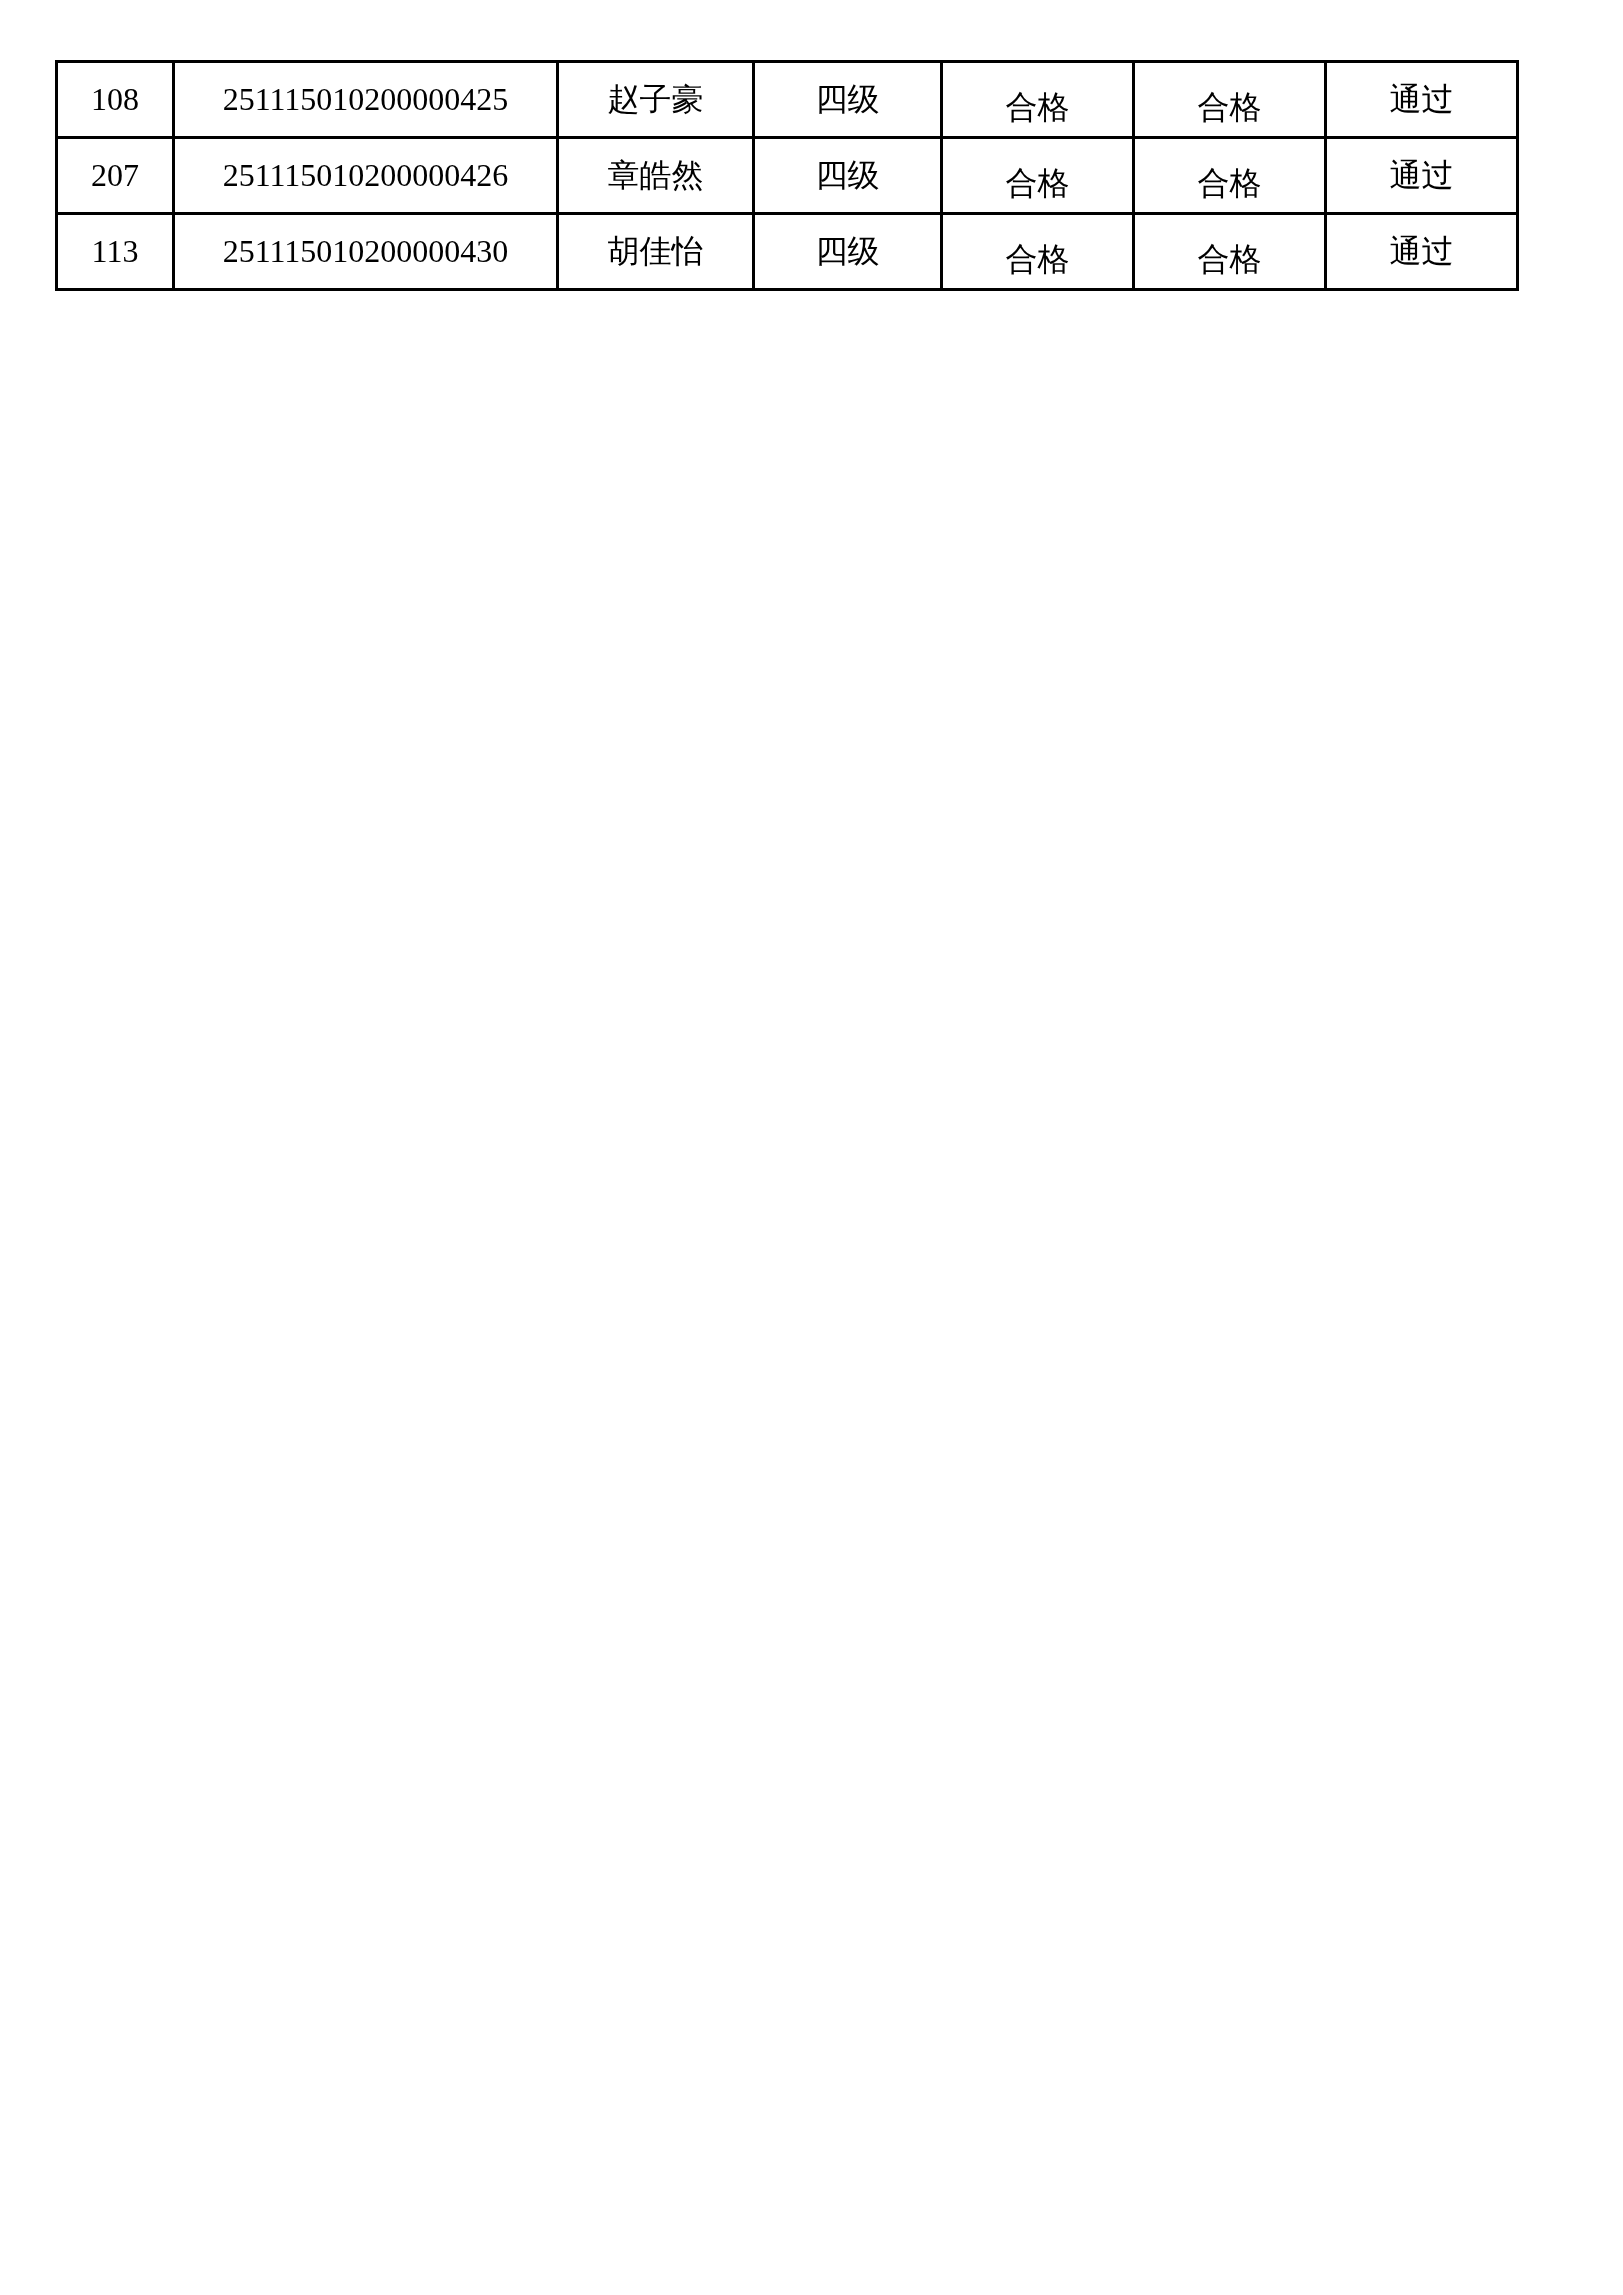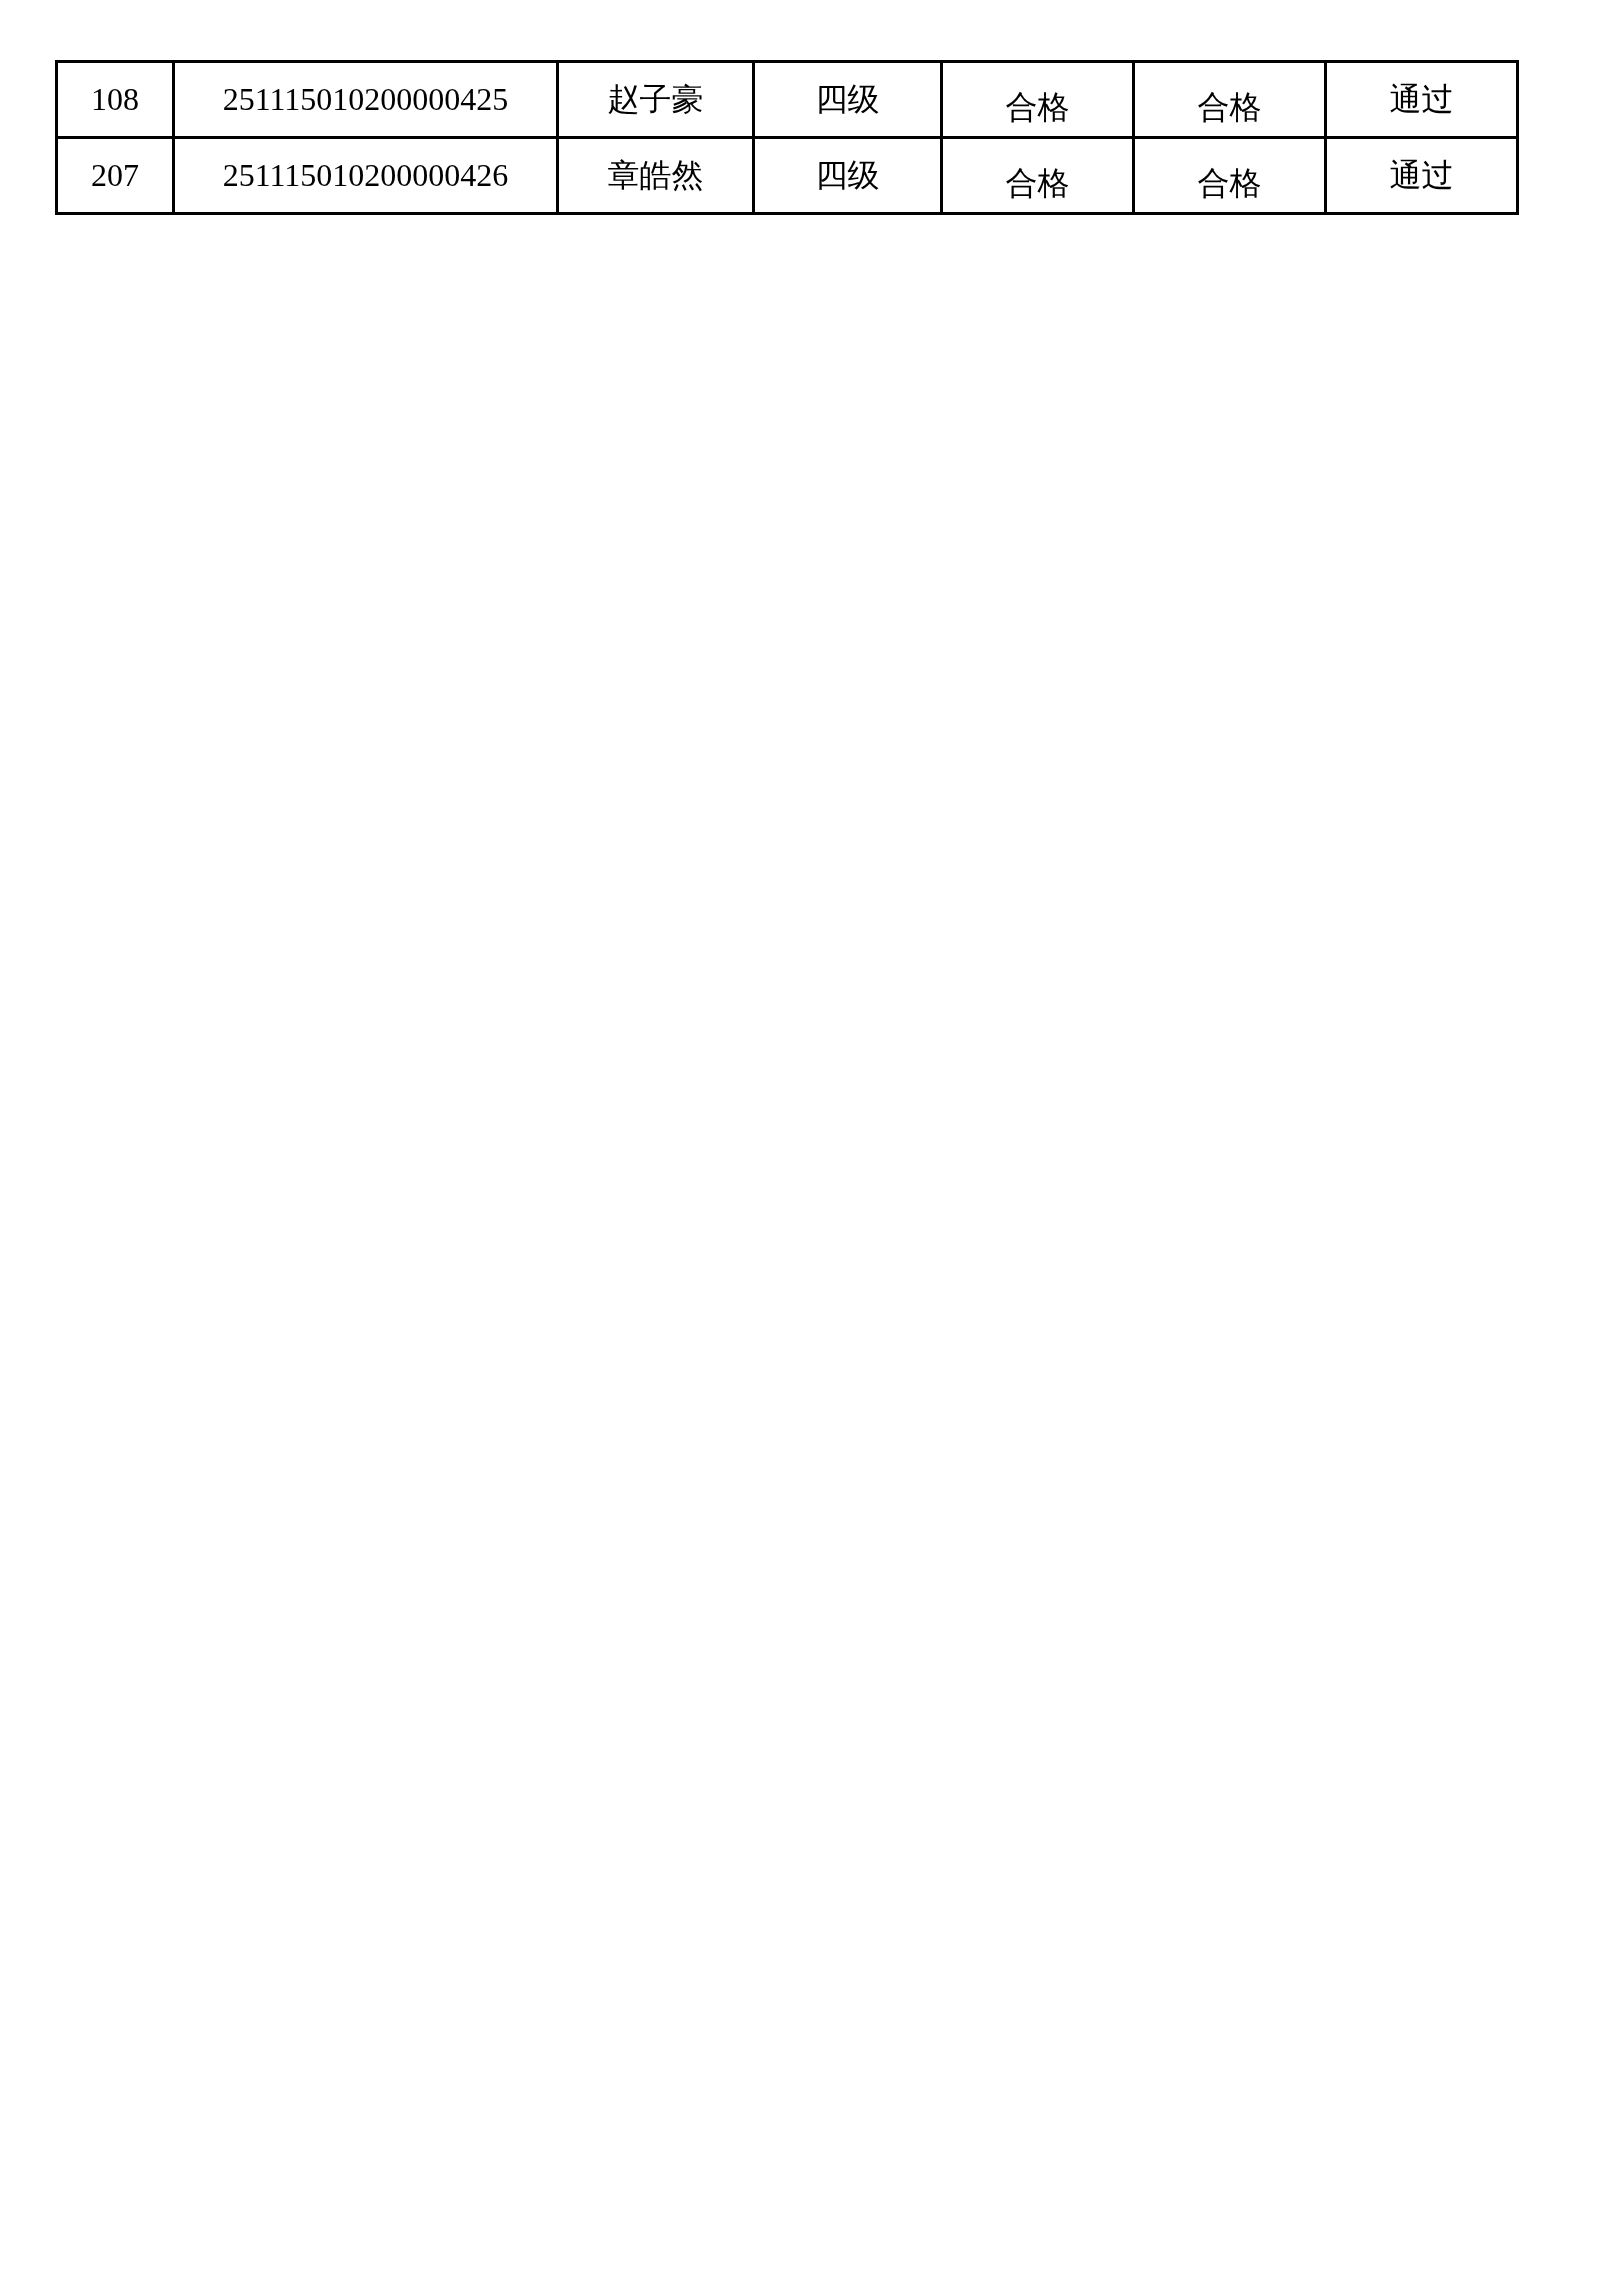--- a/index.html
+++ b/index.html
@@ -74,16 +74,25 @@
   </tr>
         <tr>
     <td>207</td>
     <td>251115010200000426</td>
     <td>章皓然</td>
     <td>四级</td>
     <td class="lower">合格</td>
     <td class="lower">合格</td>
     <td>通过</td>
   </tr>
+        <tr>
+    <td>113</td>
+    <td>251115010200000430</td>
+    <td>胡佳怡</td>
+    <td>四级</td>
+    <td class="lower">合格</td>
+    <td class="lower">合格</td>
+    <td>通过</td>
+  </tr>
       </tbody>
   </table>
 </div>
 
 
 </body></html>

